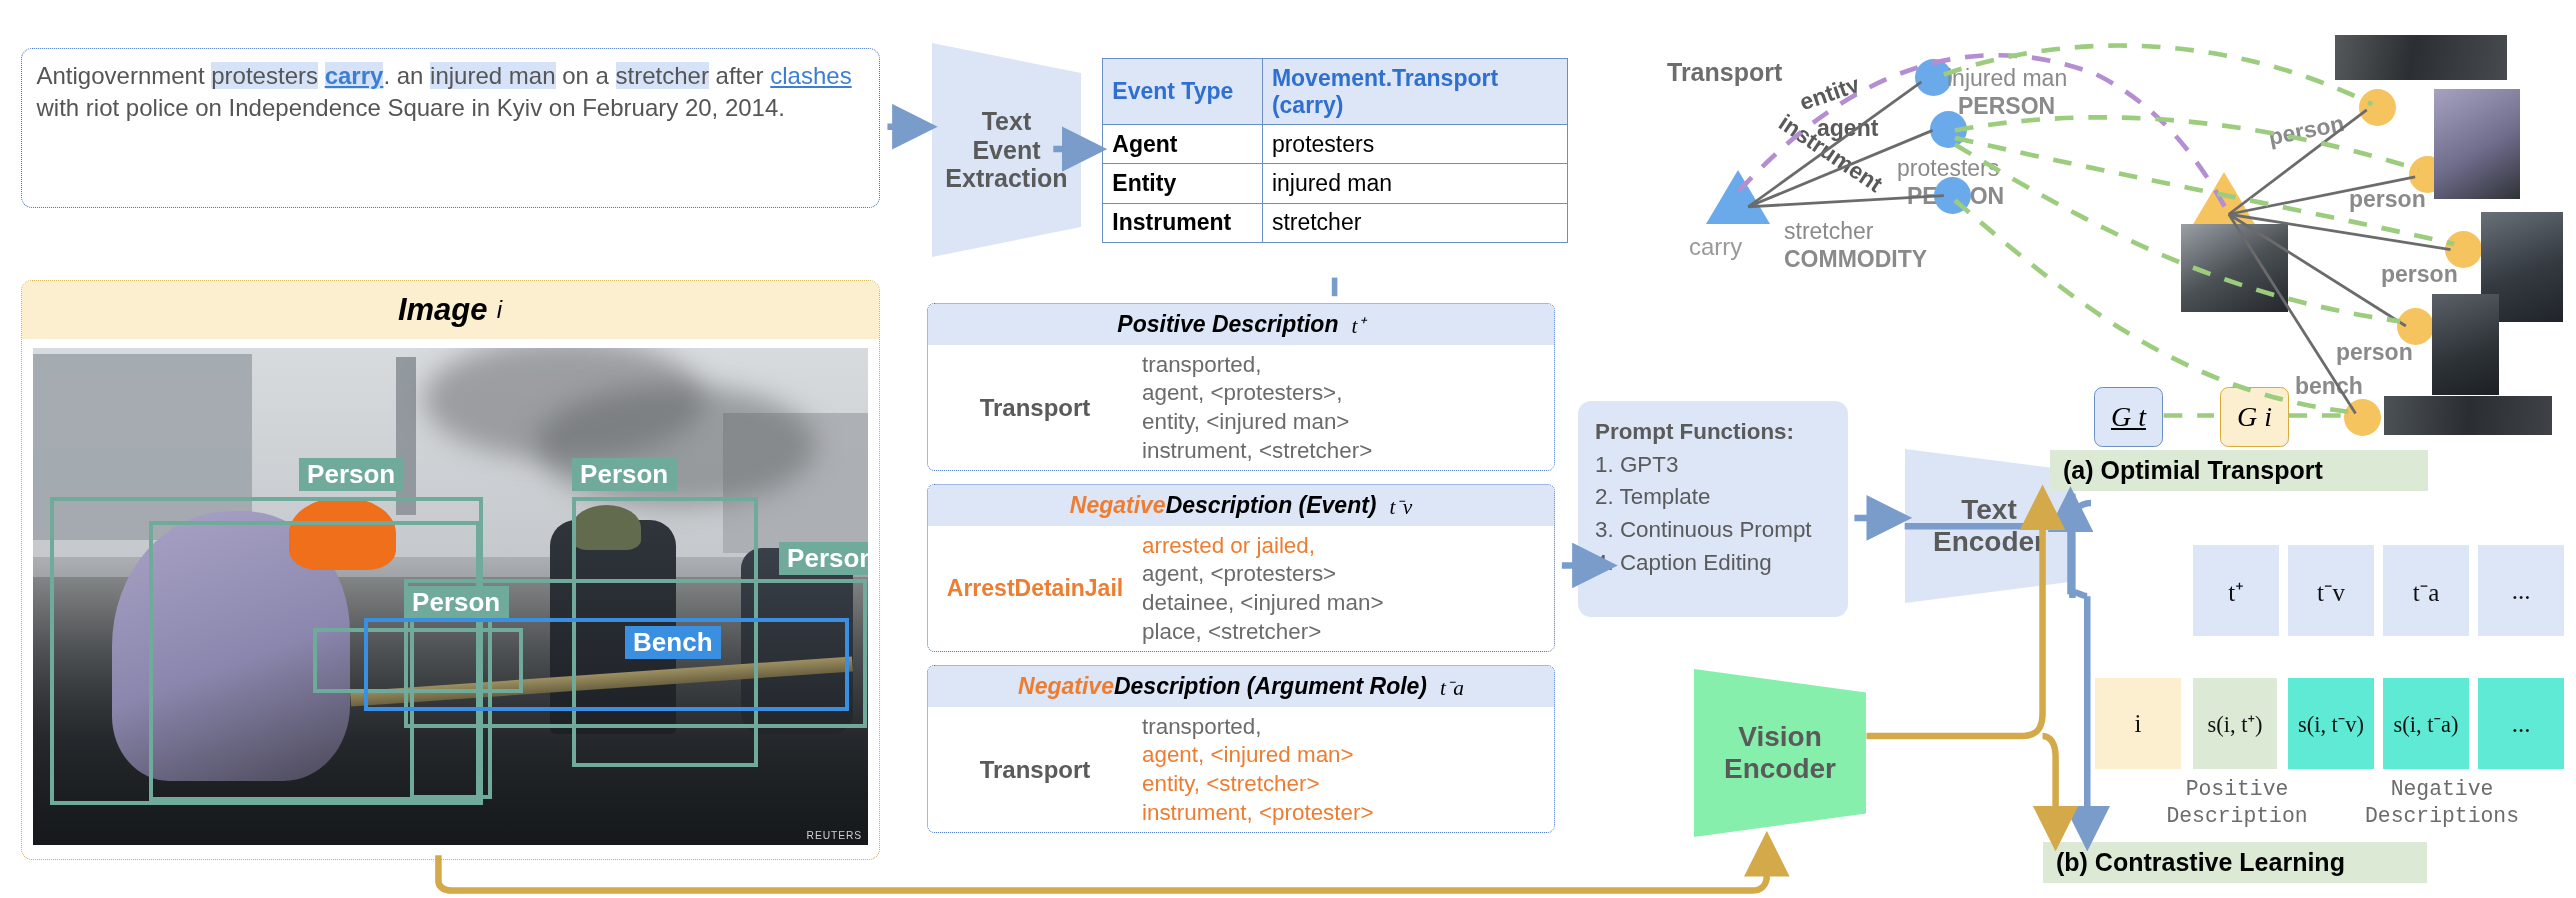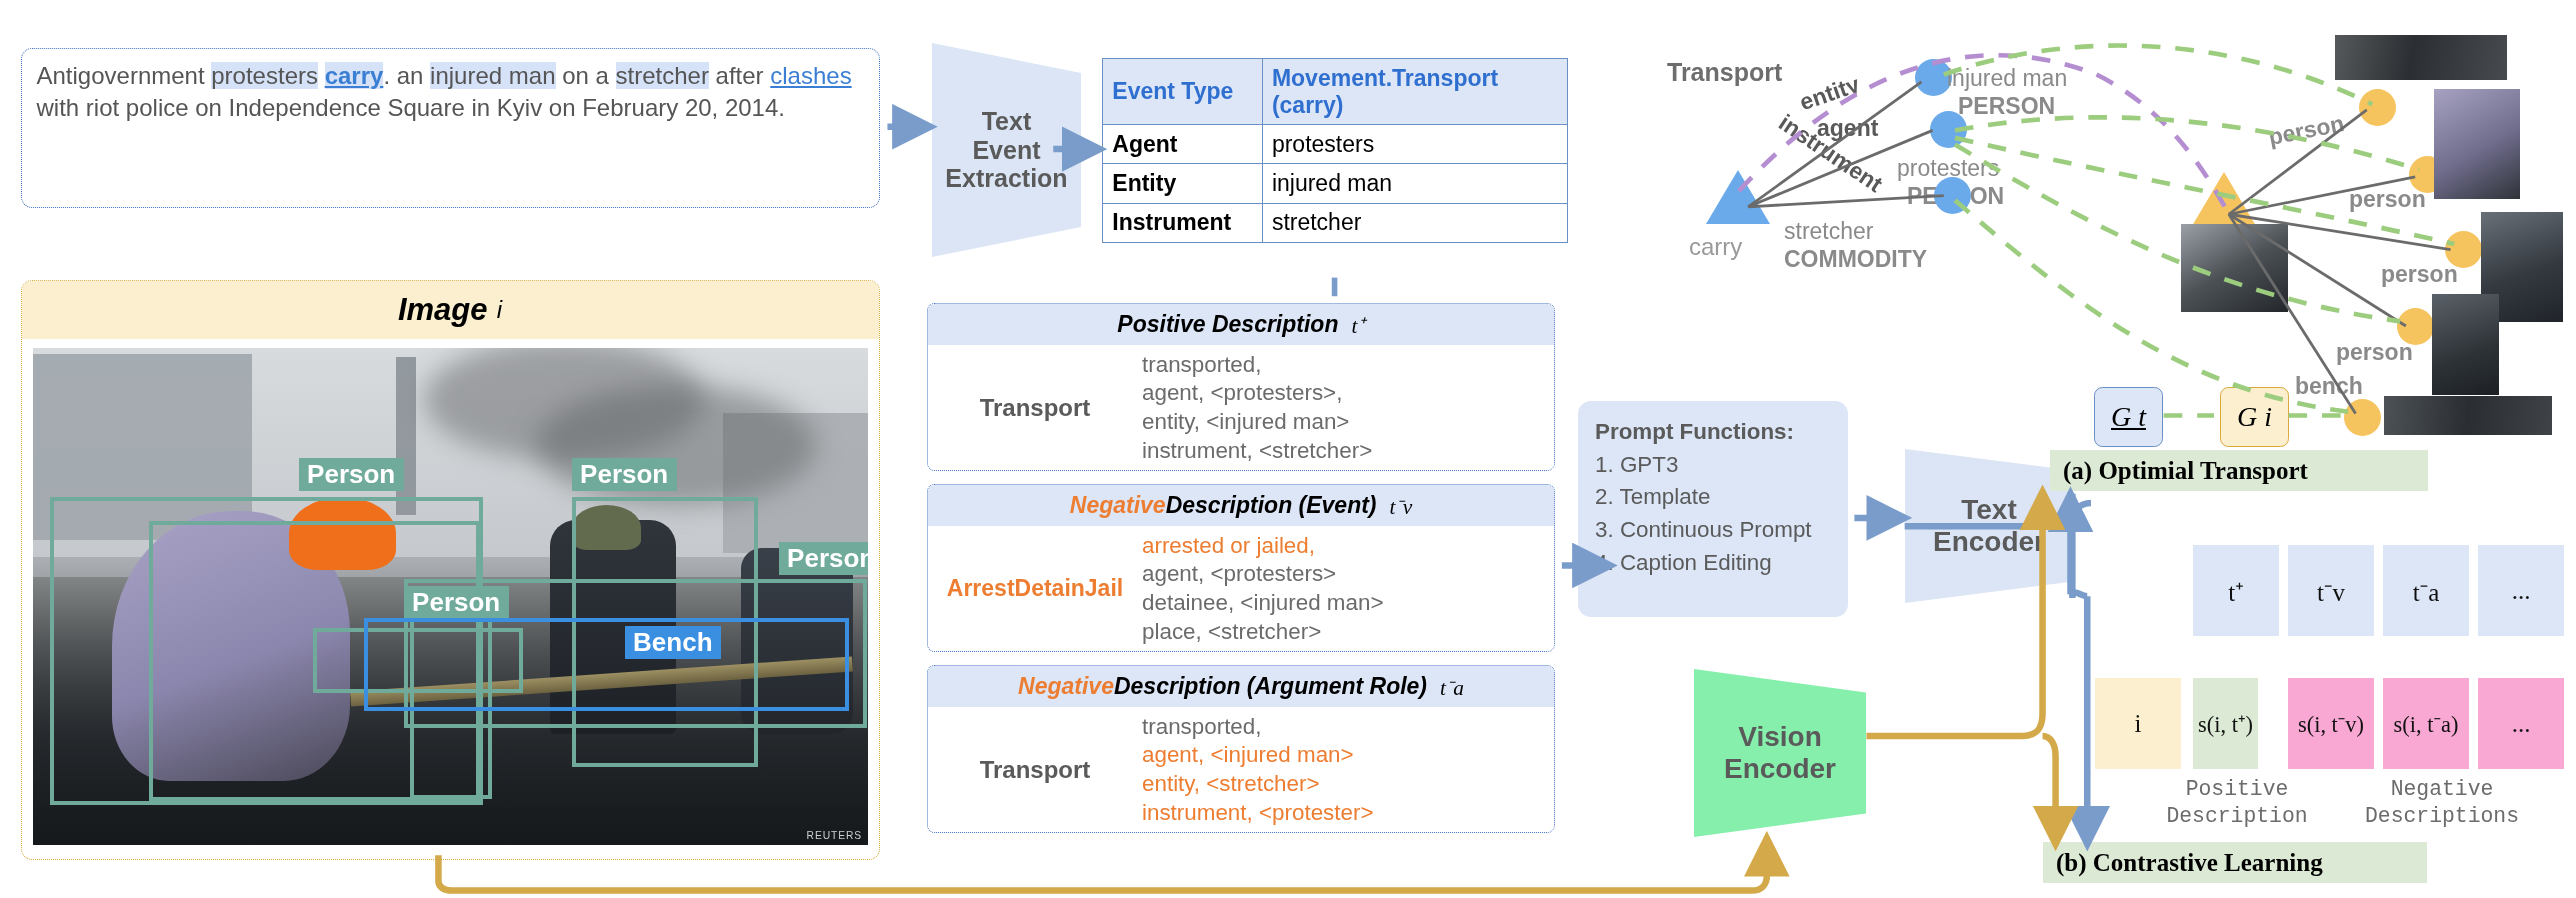--- a/index.html
+++ b/index.html
@@ -84,29 +84,29 @@
 
   
   .gbox{position:absolute;width:67px;height:58px;border-radius:8.4px;display:flex;
       align-items:center;justify-content:center;font-family:"Liberation Serif",serif;
       font-size:28px;font-style:italic;color:#000;}
   .gbox.t{background:#dce6f7;border:1.9px solid #6a8fc4;}
   .gbox.i{background:#fcefcf;border:1.9px solid #d9a93a;}
 
   
   .banner{position:absolute;background:#dce9d5;display:flex;align-items:center;
-      font-weight:bold;font-size:25px;color:#000;padding-left:13px;box-sizing:border-box;font-family:Liberation Serif, serif;}
+      font-weight:bold;font-size:25px;color:#000;padding-left:13px;box-sizing:border-box;}
 
   
   .cell{position:absolute;display:flex;align-items:center;justify-content:center;
       font-family:"Liberation Serif",serif;font-size:25px;color:#111;}
   .cell.blue{background:#dce6f7;}
   .cell.yellow{background:#fcefcf;}
   .cell.green{background:#dce9d5;}
-  .cell.grey{background:#f9a8d4;}
+  .cell.grey{background:#5eead4;}
   .caplbl{position:absolute;text-align:center;font-size:21.4px;color:#6b6b6b;line-height:1.25;font-family:Liberation Mono, monospace;}
 
   svg.ovl{position:absolute;left:0;top:0;width:2576px;height:898px;pointer-events:none;}
 </style>
 </head>
 <body>
 
 <div class="abs" id="caption-panel">
   <div id="caption-body">
     <span>Antigovernment </span><span class="hl">protesters</span><span> </span><span class="lnk">carry</span><span>. an </span><span class="hl">injured man</span><span> on a </span><span class="hl">stretcher</span><span> after </span><span class="lnk2">clashes</span><span> with riot police on Independence Square in Kyiv on February 20, 2014.</span>
@@ -317,21 +317,21 @@
 <div class="cell blue" style="left:2383px;top:545px;width:86px;height:91px;">
   <span>t⁻a</span>
   </div>
 <div class="cell blue" style="left:2478px;top:545px;width:86px;height:91px;">
   <span>...</span>
   </div>
 
 <div class="cell yellow" style="left:2095px;top:678px;width:86px;height:91px;">
   <span>i</span>
   </div>
-<div class="cell green" style="left:2193px;top:678px;width:65px;height:91px;font-size:22.4px;">
+<div class="cell green" style="left:2193px;top:678px;width:84px;height:91px;font-size:22.4px;">
   <span>s(i, t⁺)</span>
   </div>
 <div class="cell grey" style="left:2288px;top:678px;width:86px;height:91px;font-size:22.4px;">
   <span>s(i, t⁻v)</span>
   </div>
 <div class="cell grey" style="left:2383px;top:678px;width:86px;height:91px;font-size:22.4px;">
   <span>s(i, t⁻a)</span>
   </div>
 <div class="cell grey" style="left:2478px;top:678px;width:86px;height:91px;">
   <span>...</span>

